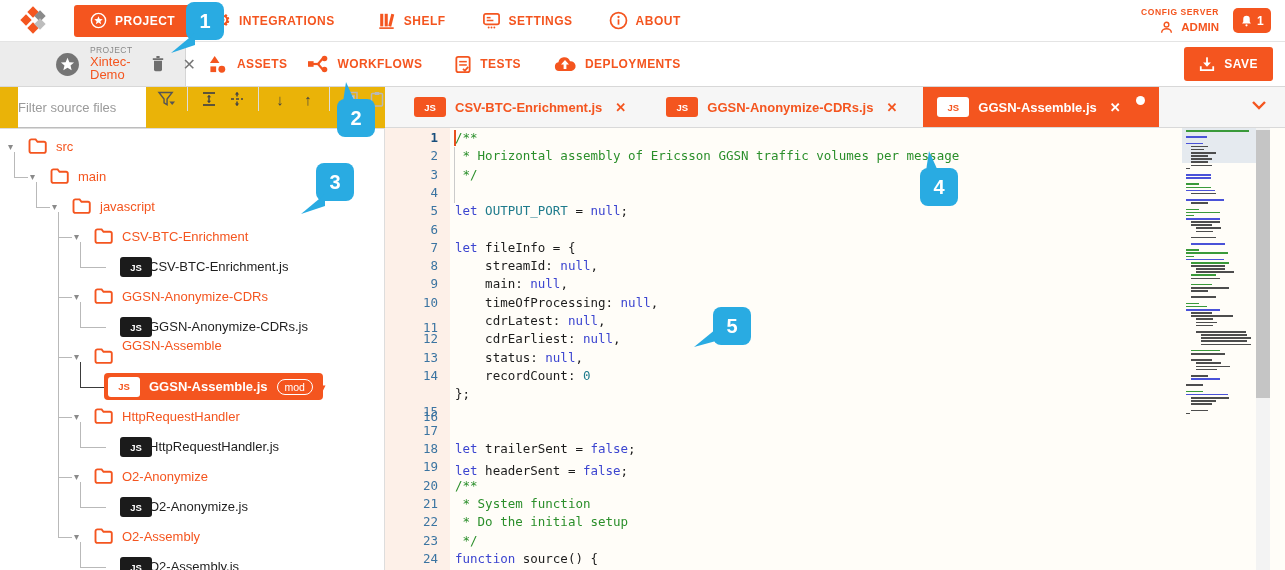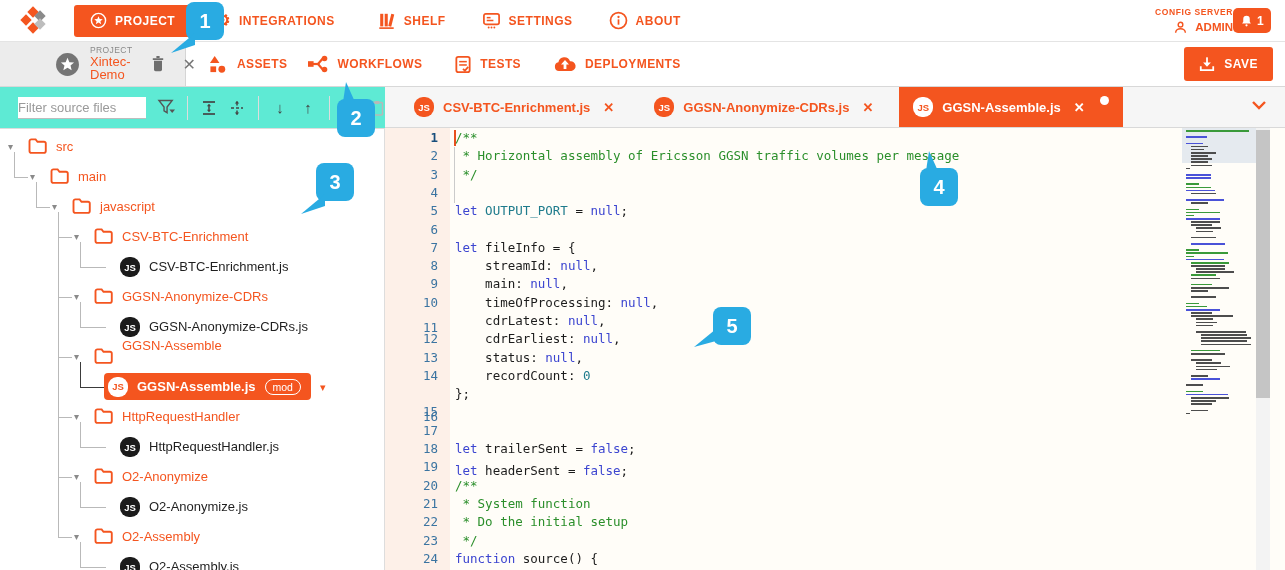--- a/index.html
+++ b/index.html
@@ -10,21 +10,21 @@
   
   .topbar { position:absolute; left:0; top:0; width:100%; height:42px; background:#fff;
     border-bottom:1px solid #e4e4e4; display:flex; align-items:center; z-index:5; }
   .logo { margin-left:20px; margin-right:26px; position:relative; width:28px; height:26px; }
   .logo i { position:absolute; width:8px; height:8px; transform:rotate(45deg); }
   .nav-btn { height:32px; padding:0 16px; background:#F4551F; border-radius:3px; color:#fff;
     display:flex; align-items:center; gap:8px; font-size:12px; font-weight:bold; letter-spacing:.5px; cursor:pointer; }
   .nav-item { display:flex; align-items:center; gap:8px; color:#F4551F; font-size:12px;
     font-weight:bold; letter-spacing:.5px; cursor:pointer; }
   .nav-right { margin-left:auto; display:flex; align-items:center; margin-right:14px; }
-  .cfg { text-align:right; }
+  .cfg { text-align:right; margin-right:14px; }
   .cfg-label { font-size:8.5px; font-weight:bold; color:#F4551F; letter-spacing:.6px; }
   .cfg-user { display:flex; align-items:center; gap:7px; justify-content:flex-end;
     color:#F4551F; font-size:11.5px; font-weight:bold; margin-top:3px; }
   .bell-badge { background:#F4551F; border-radius:5px; height:25px; min-width:38px;
     display:flex; align-items:center; gap:4px; padding:0 7px; color:#fff; font-size:12px; font-weight:bold; }
 
   
   .projbar { position:absolute; left:0; top:42px; width:100%; height:45px; background:#fff;
     border-bottom:1px solid #d8d8d8; display:flex; align-items:center; z-index:5; }
   .proj-chip { width:185px; height:44px; background:#ececec; display:flex; align-items:center;
@@ -36,36 +36,36 @@
   .vsep { width:1px; height:44px; background:#d5d5d5; }
   .section { display:flex; align-items:center; gap:8px; color:#F4551F; font-size:12px;
     font-weight:bold; letter-spacing:.4px; cursor:pointer; }
   .section-active { height:36px; padding:0 15px; background:#F4551F; border-radius:3px;
     color:#fff; display:flex; align-items:center; gap:8px; font-size:12px; font-weight:bold; letter-spacing:.4px; cursor:pointer; }
   .save-btn { margin-left:auto; margin-right:12px; height:34px; padding:0 15px; background:#F4551F;
     border-radius:3px; color:#fff; display:flex; align-items:center; gap:9px; font-size:12px;
     font-weight:bold; letter-spacing:.5px; cursor:pointer; }
 
   
-  .side-toolbar { position:absolute; left:0; top:87px; width:401px; height:42px; background:#5eead4;
-    border-bottom:1px solid #dcdcdc; border-right:1px solid #ddd; display:flex; align-items:center; padding-left:18px; }
+  .side-toolbar { position:absolute; left:0; top:87px; width:401px; height:42px; background:#eab308;
+    border-bottom:1px solid #dcdcdc; border-right:1px solid #ddd; display:flex; padding-left:18px; }
   .filter-input { width:128px; border:none; outline:none; border-bottom:1px solid #bdbdbd;
     font-size:13px; color:#444; padding:3px 0; font-family:"Liberation Sans",sans-serif; }
   .filter-input::placeholder { color:#9a9a9a; }
   .tsep { width:1px; height:24px; background:#ddd; margin:0 9px; }
   .tool-ic { width:24px; height:24px; display:flex; align-items:center; justify-content:center;
     cursor:pointer; color:#444; font-size:15px; }
   .tree-wrap { position:absolute; left:0; top:130px; width:384px; height:440px; overflow:hidden;
     background:#fff; }
   .side-border { position:absolute; left:384px; top:129px; width:1px; height:441px; background:#ddd; }
   .tree-line { position:absolute; background:#b9b9b9; }
   .tree-toggle { position:absolute; color:#8a8a8a; font-size:10px; cursor:pointer; }
   .folder-label { position:absolute; color:#F4551F; font-size:13px; cursor:pointer; white-space:nowrap; }
   .file-label { position:absolute; color:#1f1f1f; font-size:13px; cursor:pointer; white-space:nowrap; }
-  .jsbadge { position:absolute; width:20px; height:20px; border-radius:9px; display:flex;
+  .jsbadge { position:absolute; width:32px; height:20px; border-radius:3px; display:flex;
     align-items:center; justify-content:center; font-size:9.5px; font-weight:bold; }
   .jsb-dark { background:#1b1b1b; color:#fff; }
   .jsb-orange { background:#F4551F; color:#fff; }
   .jsb-white { background:#fff; color:#F4551F; }
   .sel-pill { position:absolute; height:27px; background:#F4551F; border-radius:4px; display:flex;
     align-items:center; padding:0 10px 0 4px; gap:9px; cursor:pointer; }
   .sel-pill .jsbadge { position:static; }
   .sel-label { color:#fff; font-size:13px; font-weight:bold; white-space:nowrap; }
   .mod-pill { border:1.5px solid #fff; border-radius:9px; color:#fff; font-size:10.5px;
     padding:0 7px; height:16px; display:flex; align-items:center; }

